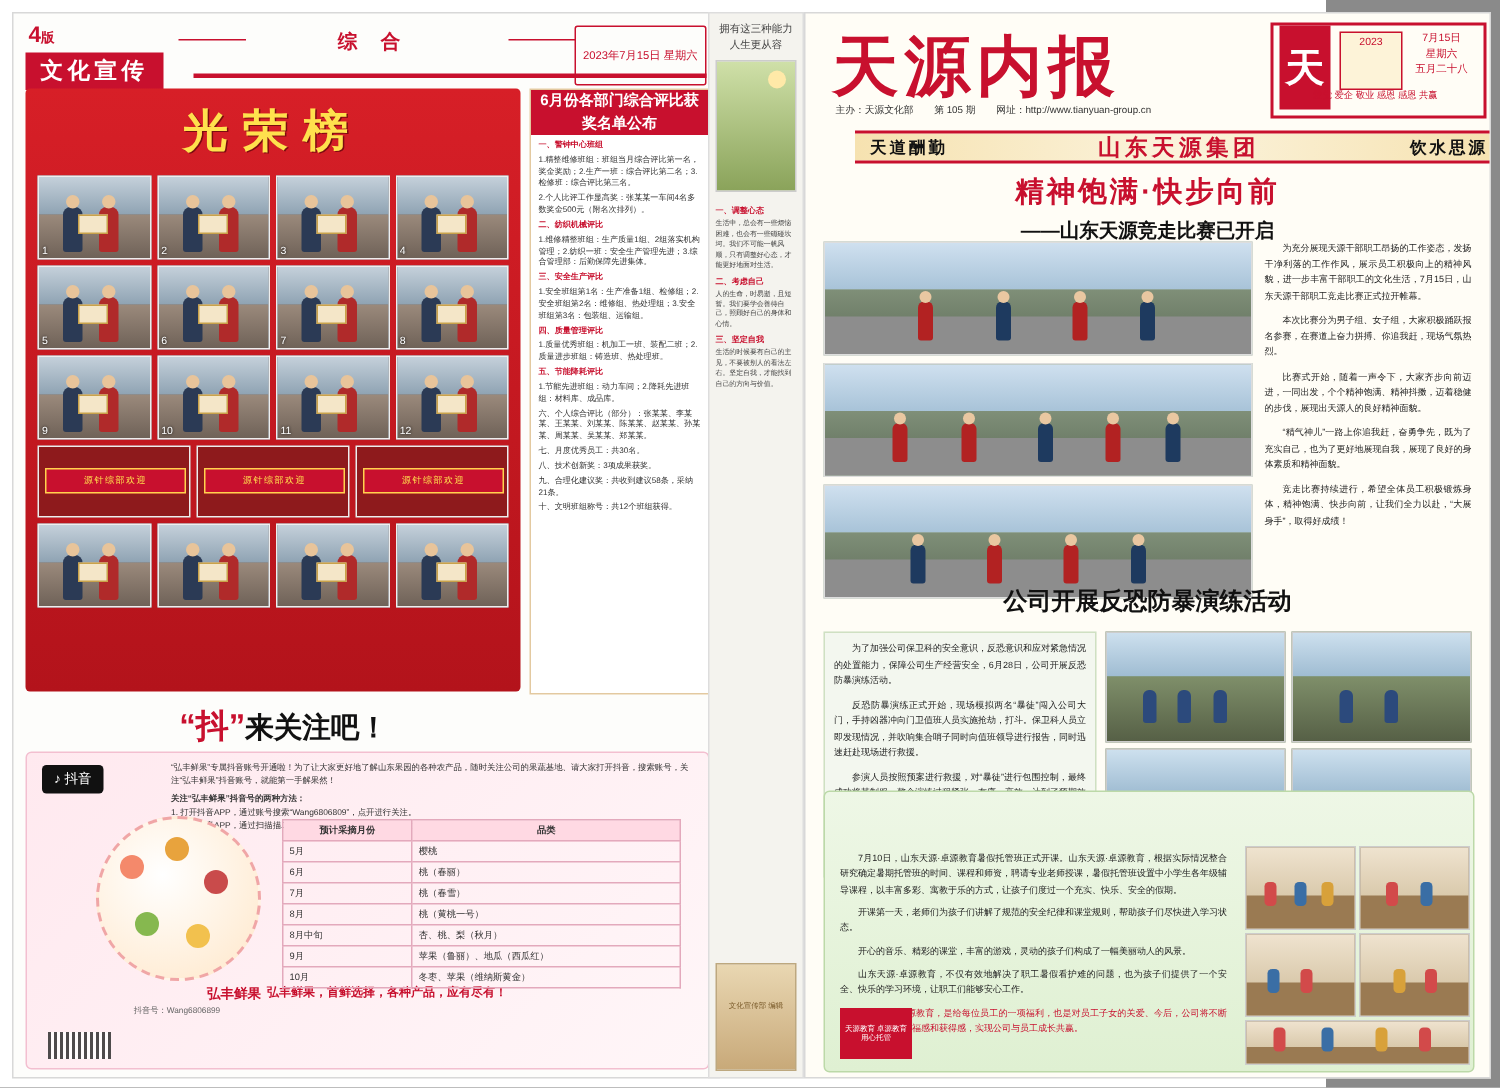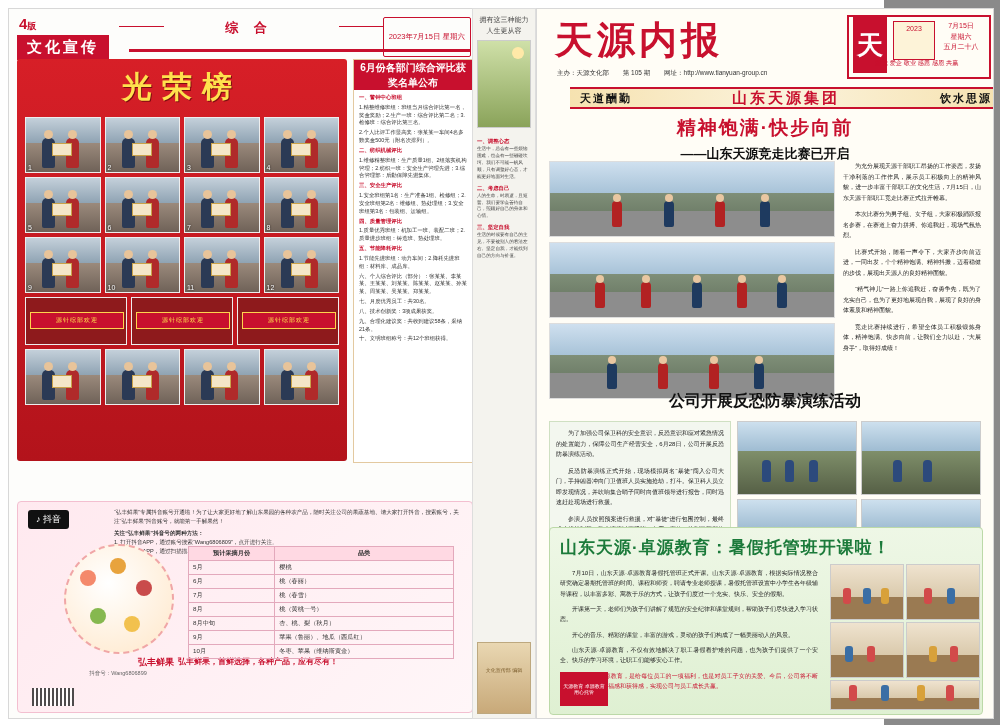--- a/index.html
+++ b/index.html
@@ -63,21 +63,21 @@
   .ms-title{margin:6px 4px 2px;font-size:7px;line-height:1.5;color:#444;text-align:center;}
   .ms-photo{margin:4px;height:86px;background:linear-gradient(180deg,#cfe0a8,#8aa35a);position:relative;border:1px solid #ccc;}
   .ms-photo .sun{position:absolute;right:6px;top:6px;width:12px;height:12px;border-radius:50%;background:#ffe9a8;}
   .ms-body{padding:2px 4px;font-size:4.6px;line-height:1.5;color:#444;}
   .ms-body h4{margin:3px 0 1px;font-size:5.4px;color:#c8102e;}
   .ms-bottom{position:absolute;left:4px;bottom:4px;width:52px;height:70px;background:linear-gradient(180deg,#e9d7b2,#c8a979);border:1px solid #bda87f;}
 
   
   .right-page{position:absolute;left:536px;top:8px;width:456px;height:709px;background:#fffdf6;border:1px solid #d8d8d8;overflow:hidden;}
   .masthead{position:absolute;left:0;top:2px;width:456px;height:78px;}
-  .mast-title{position:absolute;left:18px;top:4px;font-size:38px;font-weight:bold;color:#c8102e;letter-spacing:4px;font-family:"Liberation Serif","DejaVu Serif",serif;}
+  .mast-title{position:absolute;left:18px;top:4px;font-size:44px;font-weight:bold;color:#c8102e;letter-spacing:4px;font-family:"Liberation Serif","DejaVu Serif",serif;}
   .mast-logo{position:absolute;left:316px;top:6px;width:34px;height:56px;background:#c8102e;color:#fff;font-size:26px;font-weight:bold;display:flex;align-items:center;justify-content:center;}
   .mast-box{position:absolute;left:310px;top:4px;width:140px;height:60px;border:2px solid #c8102e;}
   .mast-seal{position:absolute;left:356px;top:10px;width:40px;height:34px;border:1px solid #c8102e;background:#fdf3d8;color:#c8102e;font-size:7px;text-align:center;line-height:1.2;padding-top:3px;}
   .mast-date{position:absolute;left:402px;top:10px;width:44px;font-size:7px;color:#c8102e;text-align:center;line-height:1.5;}
   .mast-motto{position:absolute;left:312px;top:48px;width:136px;text-align:center;font-size:6.2px;color:#c8102e;}
   .mast-info{position:absolute;left:20px;top:58px;font-size:6.5px;color:#333;}
   .mast-info span{margin-right:12px;}
   .mast-bar{position:absolute;left:12px;top:76px;width:432px;height:22px;background:linear-gradient(90deg,#f6e2b0,#fbf3dc,#f6e2b0);border-top:2px solid #c8102e;border-bottom:2px solid #c8102e;display:flex;align-items:center;justify-content:space-between;padding:0 10px;box-sizing:border-box;margin-left:21px;}
   .mb-left,.mb-right{font-size:11px;font-weight:bold;color:#111;letter-spacing:2px;}
   .mb-center{font-size:15px;font-weight:bold;color:#c8102e;letter-spacing:3px;}
@@ -364,20 +364,23 @@
         <p class="sub">五、节能降耗评比</p>
         <p>1.节能先进班组：动力车间；2.降耗先进班组：材料库、成品库。</p>
         <p>六、个人综合评比（部分）：张某某、李某某、王某某、刘某某、陈某某、赵某某、孙某某、周某某、吴某某、郑某某。</p>
         <p>七、月度优秀员工：共30名。</p>
         <p>八、技术创新奖：3项成果获奖。</p>
         <p>九、合理化建议奖：共收到建议58条，采纳21条。</p>
         <p>十、文明班组称号：共12个班组获得。</p>
       </div>
     </div>
 
+    <div class="douyin-head">
+      <span class="q">“抖”</span><span>来关注吧！</span>
+    </div>
 
     <div class="douyin-box">
       <div class="dy-logo">♪ <span>抖音</span></div>
       <div class="dy-text">
         <div>“弘丰鲜果”专属抖音账号开通啦！为了让大家更好地了解山东果园的各种农产品，随时关注公司的果蔬基地、请大家打开抖音，搜索账号，关注“弘丰鲜果”抖音账号，就能第一手解果然！</div>
         <div style="margin-top:3px;font-weight:bold;">关注“弘丰鲜果”抖音号的两种方法：</div>
         <div>1. 打开抖音APP，通过账号搜索“Wang6806809”，点开进行关注。</div>
         <div>2. 打开抖音APP，通过扫描描二维码“弘丰鲜果”抖音账号二维码（如左图），点开进行关注。</div>
       </div>
       <div class="dy-circle">
@@ -573,21 +576,20 @@
     </div>
     <div class="sec2-ph" style="left:324px;top:490px;">
       <div class="sky"></div>
         <div class="grnd"></div>
       <span class="per" style="left:24%;"></span>
         <span class="per" style="left:48%;"></span>
         <span class="per" style="left:70%;"></span>
     </div>
 
     <div class="sec3">
-      <div class="sec3-title">山东天源·卓源教育：暑假托管班开课啦！</div>
       <div class="sec3-text">
         <p>7月10日，山东天源·卓源教育暑假托管班正式开课。山东天源·卓源教育，根据实际情况整合研究确定暑期托管班的时间、课程和师资，聘请专业老师授课，暑假托管班设置中小学生各年级辅导课程，以丰富多彩、寓教于乐的方式，让孩子们度过一个充实、快乐、安全的假期。</p>
         <p>开课第一天，老师们为孩子们讲解了规范的安全纪律和课堂规则，帮助孩子们尽快进入学习状态。</p>
         <p>开心的音乐、精彩的课堂，丰富的游戏，灵动的孩子们构成了一幅美丽动人的风景。</p>
         <p>山东天源·卓源教育，不仅有效地解决了职工暑假看护难的问题，也为孩子们提供了一个安全、快乐的学习环境，让职工们能够安心工作。</p>
         <p class="em">山东天源·卓源教育，是给每位员工的一项福利，也是对员工子女的关爱、今后，公司将不断提升每位员工的幸福感和获得感，实现公司与员工成长共赢。</p>
       </div>
       <div class="sec3-ph" style="left:280px;top:36px;">
           <div class="wall"></div>
           <div class="desk"></div>

